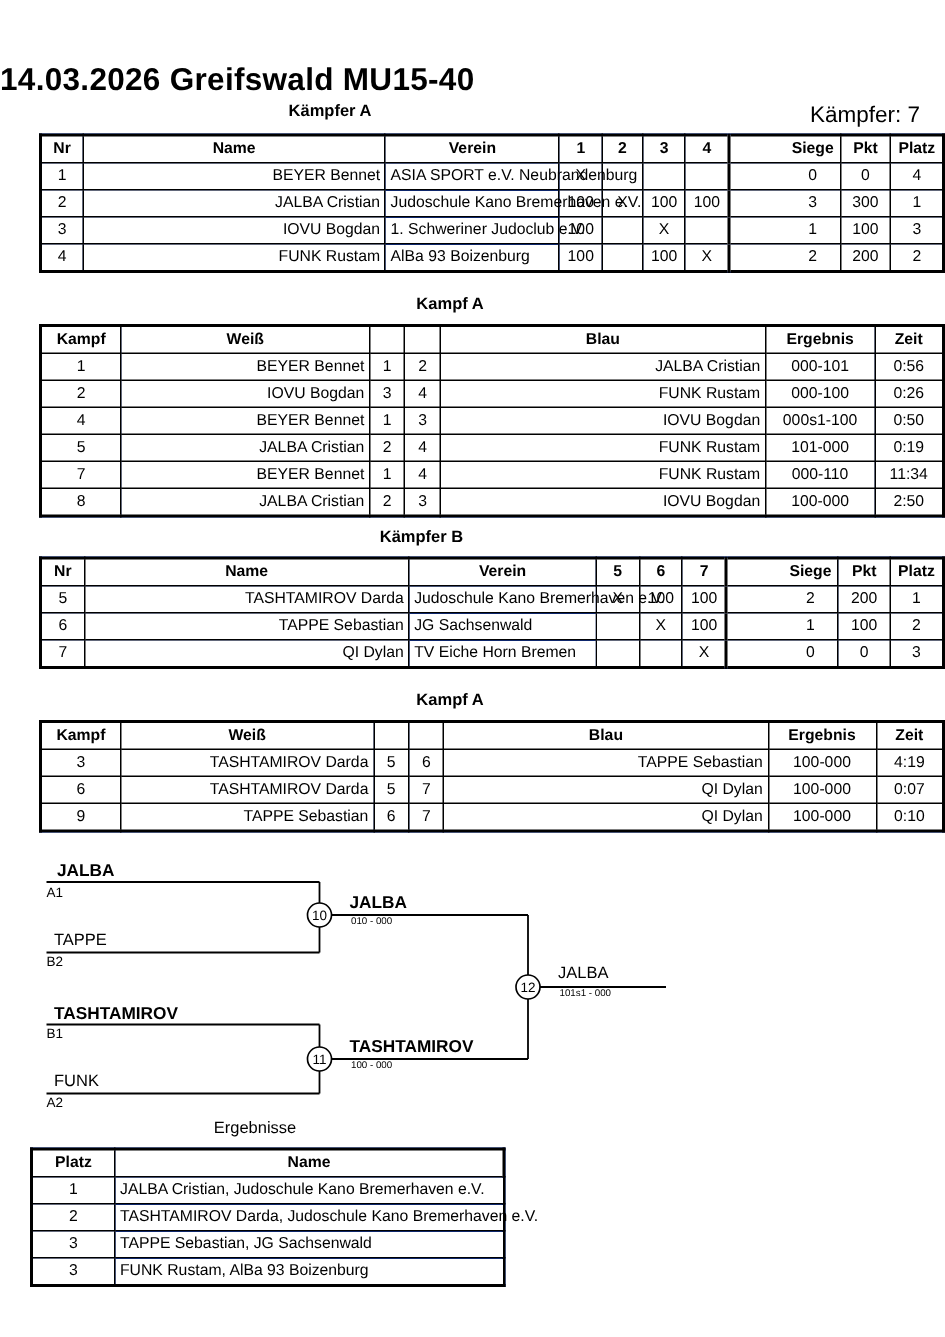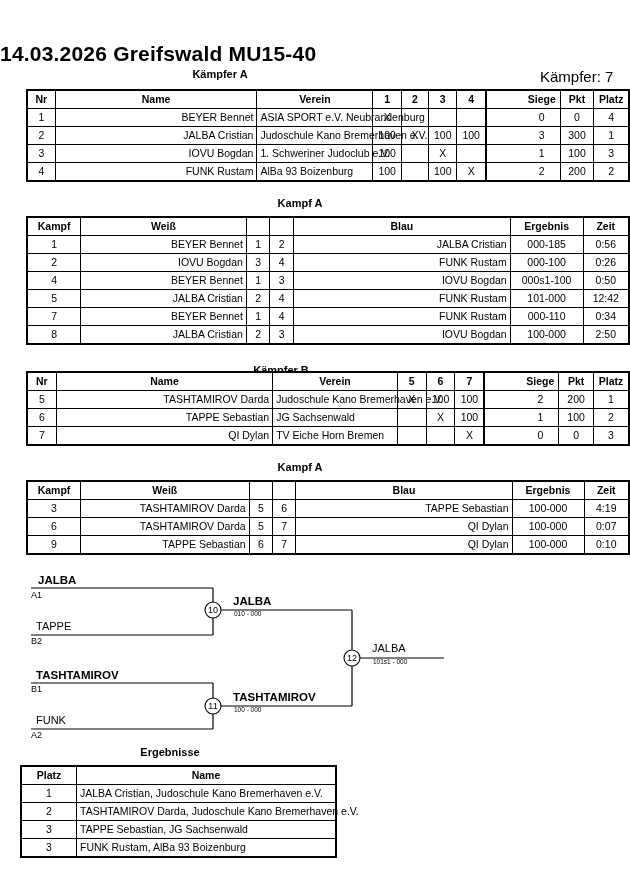--- a/index.html
+++ b/index.html
@@ -68,21 +68,21 @@
   #bracket svg{display:block;}
   .bk-name{font-family:"Liberation Sans",sans-serif;font-size:11.5px;font-weight:bold;fill:#000;}
   .bk-name-sm{font-family:"Liberation Sans",sans-serif;font-size:11px;fill:#000;}
   .bk-seed{font-family:"Liberation Sans",sans-serif;font-size:9px;fill:#000;}
   .bk-score{font-family:"Liberation Sans",sans-serif;font-size:6.5px;fill:#000;}
   .bk-num{font-family:"Liberation Sans",sans-serif;font-size:9px;fill:#000;text-anchor:middle;}
   .bk-line{stroke:#000;stroke-width:1.2;fill:none;}
   .bk-circ{stroke:#000;stroke-width:1.1;fill:#fff;}
 
   
-  #results-caption{left:0;top:746px;width:340px;text-align:center;font-size:11px;font-weight:bold;}
+  #results-caption{left:0;top:746px;width:340px;text-align:center;font-size:11px;font-weight:normal;}
   .res .pz{width:48px;}
   .res .nm{width:252px;}
 </style>
 </head>
 <body>
 
 <div class="abs" id="doc-title">14.03.2026  Greifswald   MU15-40</div>
 <div class="abs" id="pool-a-caption">Kämpfer A</div>
 <div class="abs" id="fighter-count">Kämpfer: 7</div>
 
@@ -179,21 +179,21 @@
         <th class="zt">Zeit</th>
       </tr>
     </thead>
     <tbody id="kampf-a-body">
         <tr>
           <td class="k c">1</td>
           <td class="w l">BEYER Bennet</td>
           <td class="n1 c">1</td>
           <td class="n2 c">2</td>
           <td class="bl l b">JALBA Cristian</td>
-          <td class="eg c">000-185</td>
+          <td class="eg c">000-101</td>
           <td class="zt c">0:56</td>
         </tr>
         <tr>
           <td class="k c">2</td>
           <td class="w l">IOVU Bogdan</td>
           <td class="n1 c">3</td>
           <td class="n2 c">4</td>
           <td class="bl l b">FUNK Rustam</td>
           <td class="eg c">000-100</td>
           <td class="zt c">0:26</td>
@@ -207,45 +207,45 @@
           <td class="eg c">000s1-100</td>
           <td class="zt c">0:50</td>
         </tr>
         <tr>
           <td class="k c">5</td>
           <td class="w l b">JALBA Cristian</td>
           <td class="n1 c">2</td>
           <td class="n2 c">4</td>
           <td class="bl l">FUNK Rustam</td>
           <td class="eg c">101-000</td>
-          <td class="zt c">12:42</td>
+          <td class="zt c">0:19</td>
         </tr>
         <tr>
           <td class="k c">7</td>
           <td class="w l">BEYER Bennet</td>
           <td class="n1 c">1</td>
           <td class="n2 c">4</td>
           <td class="bl l b">FUNK Rustam</td>
           <td class="eg c">000-110</td>
-          <td class="zt c">0:34</td>
+          <td class="zt c">11:34</td>
         </tr>
         <tr>
           <td class="k c">8</td>
           <td class="w l b">JALBA Cristian</td>
           <td class="n1 c">2</td>
           <td class="n2 c">3</td>
           <td class="bl l">IOVU Bogdan</td>
           <td class="eg c">100-000</td>
           <td class="zt c">2:50</td>
         </tr>
       </tbody>
   </table>
 </div>
 
-<div class="sect-caption abs" style="left:26px;top:364px;width:510px;text-align:center;">Kämpfer B</div>
+<div class="sect-caption abs" style="left:26px;top:352px;width:510px;text-align:center;">Kämpfer B</div>
 <div class="abs" style="left:26px;top:371px;">
   <table class="tbl pool frame">
     <thead>
       <tr>
         <th class="nr">Nr</th>
         <th class="nm">Name</th>
         <th class="ver">Verein</th>
         <th class="sc">5</th>
         <th class="sc">6</th>
         <th class="sc">7</th>

